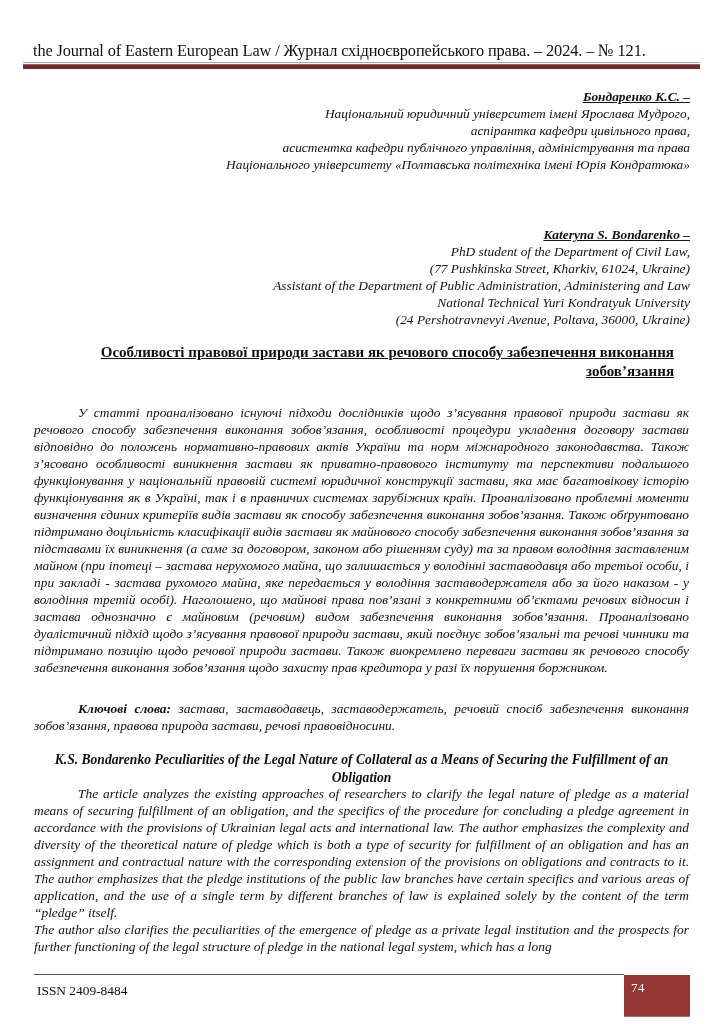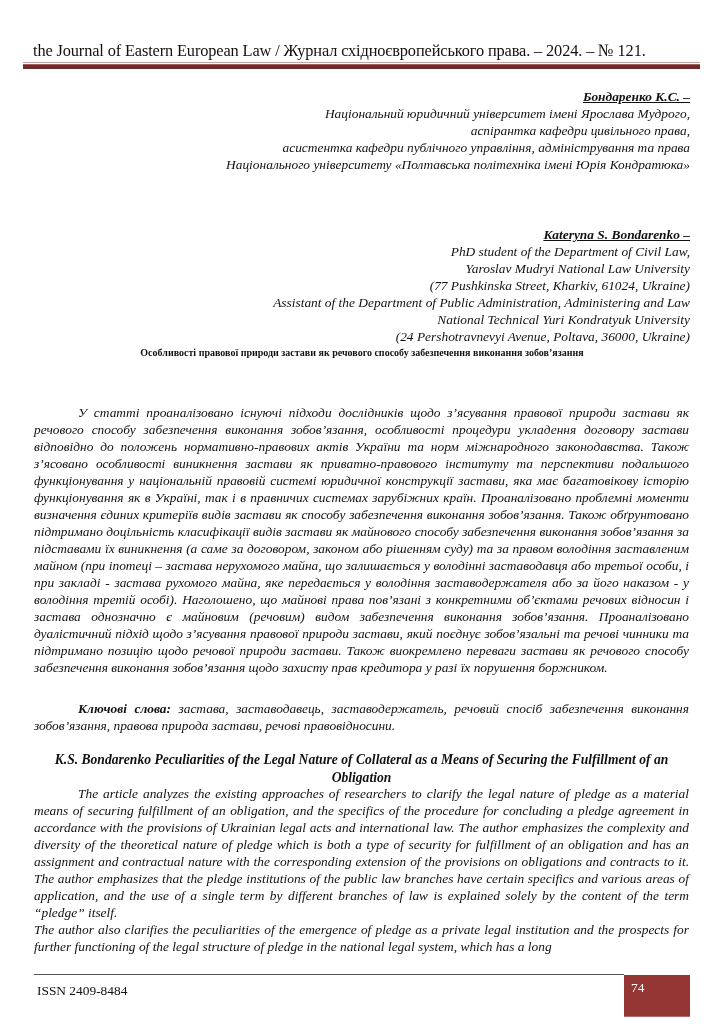--- a/index.html
+++ b/index.html
@@ -59,24 +59,25 @@
     .author-name {
       font-weight: bold;
       text-decoration: underline;
       font-family: Liberation Serif, serif;
     }
     .article-title {
       position: absolute;
       left: 50px;
       width: 624px;
       top: 343px;
-      text-align: center;
+      text-align: right;
       font-weight: bold;
-      font-size: 10px;
+      font-size: 15px;
       line-height: 19px;
+      text-decoration: underline;
     }
     .body-text {
       position: absolute;
       left: 34px;
       width: 655px;
       font-style: italic;
       font-size: 13.4px;
       line-height: 17px;
       text-align: justify;
     }
@@ -137,21 +138,20 @@
   <div class="author-name">Бондаренко К.С. –</div>
   <div>Національний юридичний університет імені Ярослава Мудрого,</div>
   <div>аспірантка кафедри цивільного права,</div>
   <div>асистентка кафедри публічного управління, адміністрування та права</div>
   <div>Національного університету «Полтавська політехніка імені Юрія Кондратюка»</div>
 </div>
 
 <div class="author-block" style="top:207px;margin-top:19px;">
   <div class="author-name">Kateryna S. Bondarenko –</div>
   <div>PhD student of the Department of Civil Law,</div>
-  <div>Yaroslav Mudryi National Law University</div>
   <div>(77 Pushkinska Street, Kharkiv, 61024, Ukraine)</div>
   <div>Assistant of the Department of Public Administration, Administering and Law</div>
   <div>National Technical Yuri Kondratyuk University</div>
   <div>(24 Pershotravnevyi Avenue, Poltava, 36000, Ukraine)</div>
 </div>
 
 <div class="article-title">Особливості правової природи  застави як речового способу забезпечення виконання зобов’язання</div>
 
 <div class="body-text indent" style="top:404px;">У статті проаналізовано існуючі підходи дослідників щодо з’ясування правової природи застави як речового способу забезпечення виконання зобов’язання, особливості процедури укладення договору застави відповідно до положень нормативно-правових актів України та норм міжнародного законодавства. Також з’ясовано особливості виникнення застави як приватно-правового інституту та перспективи подальшого функціонування у національній правовій системі юридичної конструкції застави, яка має багатовікову історію функціонування як в Україні, так і в правничих системах зарубіжних країн. Проаналізовано проблемні моменти визначення єдиних критеріїв видів застави як способу забезпечення виконання зобов’язання. Також обґрунтовано підтримано доцільність класифікації видів застави як майнового способу забезпечення виконання зобов’язання  за підставами їх виникнення (а саме за договором, законом або рішенням суду) та за правом володіння заставленим майном (при іпотеці – застава нерухомого майна, що залишається у володінні заставодавця або третьої особи, і при закладі - застава рухомого майна, яке передається у володіння заставодержателя або за його наказом - у володіння третій особі). Наголошено, що майнові права пов’язані з конкретними об’єктами речових відносин і застава однозначно є майновим (речовим) видом забезпечення виконання зобов’язання. Проаналізовано дуалістичний підхід щодо з’ясування правової природи застави, який поєднує зобов’язальні та речові чинники та підтримано позицію щодо речової природи застави. Також виокремлено переваги застави як речового способу забезпечення виконання зобов’язання щодо захисту прав кредитора у разі їх порушення боржником.</div>
 

